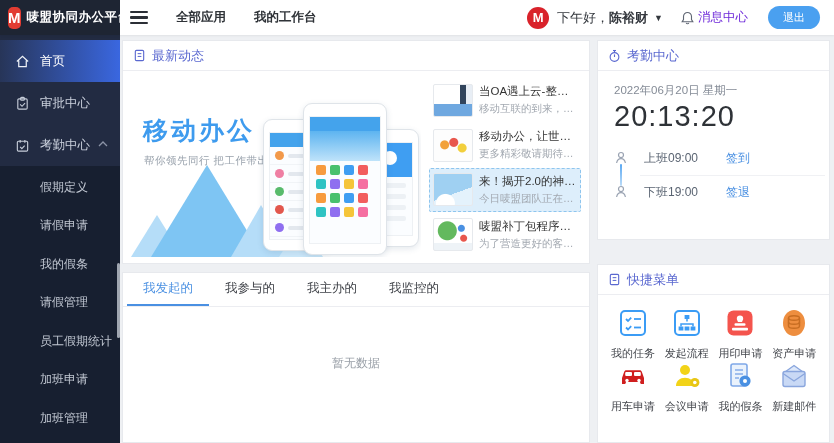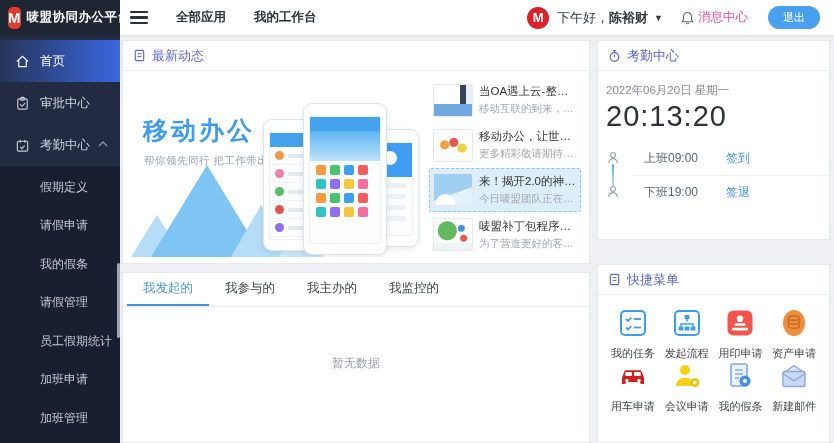--- a/index.html
+++ b/index.html
@@ -14,21 +14,21 @@
   .hamburger { width:18px; margin-left:10px; cursor:pointer; }
   .hamburger i { display:block; height:2.5px; background:#2b2f36; margin:3px 0; border-radius:1px; }
   .top-nav { display:flex; gap:28px; margin-left:28px; }
   .top-nav a { font-size:12.5px; font-weight:bold; color:#2f3338; text-decoration:none; cursor:pointer; }
   .header-right { margin-left:auto; display:flex; align-items:center; gap:8px; padding-right:14px; }
   .avatar { width:22px; height:22px; border-radius:50%; background:#d9222a; color:#fff; font-weight:bold; font-size:13px; display:flex; align-items:center; justify-content:center; }
   .greeting { font-size:13px; color:#33373d; }
   .greeting b { font-weight:bold;font-family:Liberation Mono, monospace; }
   .caret-down { font-size:9px; color:#33373d; margin-left:-2px; }
   .msg-wrap { display:flex; align-items:center; gap:4px; margin-left:10px; cursor:pointer; }
-  .msg-label { font-size:12.5px; color:#ec4899; }
+  .msg-label { font-size:12.5px; color:#6d28d9; }
   .logout-btn { margin-left:12px; background:#4aa0f0; color:#fff; border:none; border-radius:12px; font-size:11px; padding:4px 15px; cursor:pointer; }
 
   
   .sidebar { position:absolute; top:35px; left:0; width:120px; bottom:0; background:#222b42; z-index:10; display:flex; flex-direction:column; padding-top:5px; }
   .side-item { height:42px; display:flex; align-items:center; gap:10px; padding-left:15px; color:#ccd2de; font-size:12.5px; cursor:pointer; position:relative; }
   .side-item.active { background:linear-gradient(90deg,#273558 0%,#3a67e0 100%); color:#fff; }
   .side-item .side-caret { position:absolute; right:12px; top:17px; }
   .submenu { flex:1; background:#171f30; padding-top:2px; }
   .sub-item { height:38.5px; display:flex; align-items:center; padding-left:40px; color:#c2c8d3; font-size:12px; cursor:pointer; }
   .side-scrollbar { position:absolute; right:0; top:228px; width:3px; height:75px; background:#cfd4dc; border-radius:2px; opacity:.75; }
@@ -85,27 +85,27 @@
   .news-title { font-size:11.5px; color:#333; white-space:nowrap; overflow:hidden; text-overflow:ellipsis; }
   .news-sub { font-size:10.5px; color:#a2a8b0; white-space:nowrap; overflow:hidden; text-overflow:ellipsis; margin-top:3px; }
 
   
   .tabs { display:flex; padding-left:4px; border-bottom:1px solid #ecedf1; height:34px; }
   .tab { padding:0 16px; font-size:12.5px; color:#3c3f45; display:flex; align-items:center; cursor:pointer; border-bottom:2px solid transparent; }
   .tab.active { color:#4a90e2; border-bottom-color:#4a90e2; }
   .empty-text { text-align:center; margin-top:48px; font-size:12px; color:#9aa0a8; }
 
   
-  .att-body { padding:4px 8px 0; }
+  .att-body { padding:4px 16px 0; }
   .att-date { margin-top:8px; font-size:11.5px; color:#848b96; }
   .att-time { margin-top:2px; font-size:29px; color:#2e3237; letter-spacing:1px; }
   .att-rows { margin-top:8px; position:relative; }
   .att-row { display:flex; align-items:center; height:34px; position:relative; }
   .att-row + .att-row::before { content:""; position:absolute; left:26px; right:-12px; top:0; border-top:1px solid #f0f1f4; }
-  .att-label { font-size:12px; color:#5a6472; margin-left:24px; width:68px; }
+  .att-label { font-size:12px; color:#5a6472; margin-left:16px; width:68px; }
   .att-action { font-size:12px; color:#4a90e2; cursor:pointer; margin-left:14px; }
   .att-line { position:absolute; left:6px; top:23px; width:2px; height:22px; background:linear-gradient(#59a8f2,#bcdcf8); border-radius:1px; }
 
   
   .quick-grid { display:grid; grid-template-columns:repeat(4,1fr); padding:13px 8px 0; }
   .quick-item { display:flex; flex-direction:column; align-items:center; cursor:pointer; }
   .quick-item svg { width:30px; height:30px; }
   .quick-label { margin-top:8px; font-size:11px; color:#44474d; white-space:nowrap; }
 </style>
 </head>

